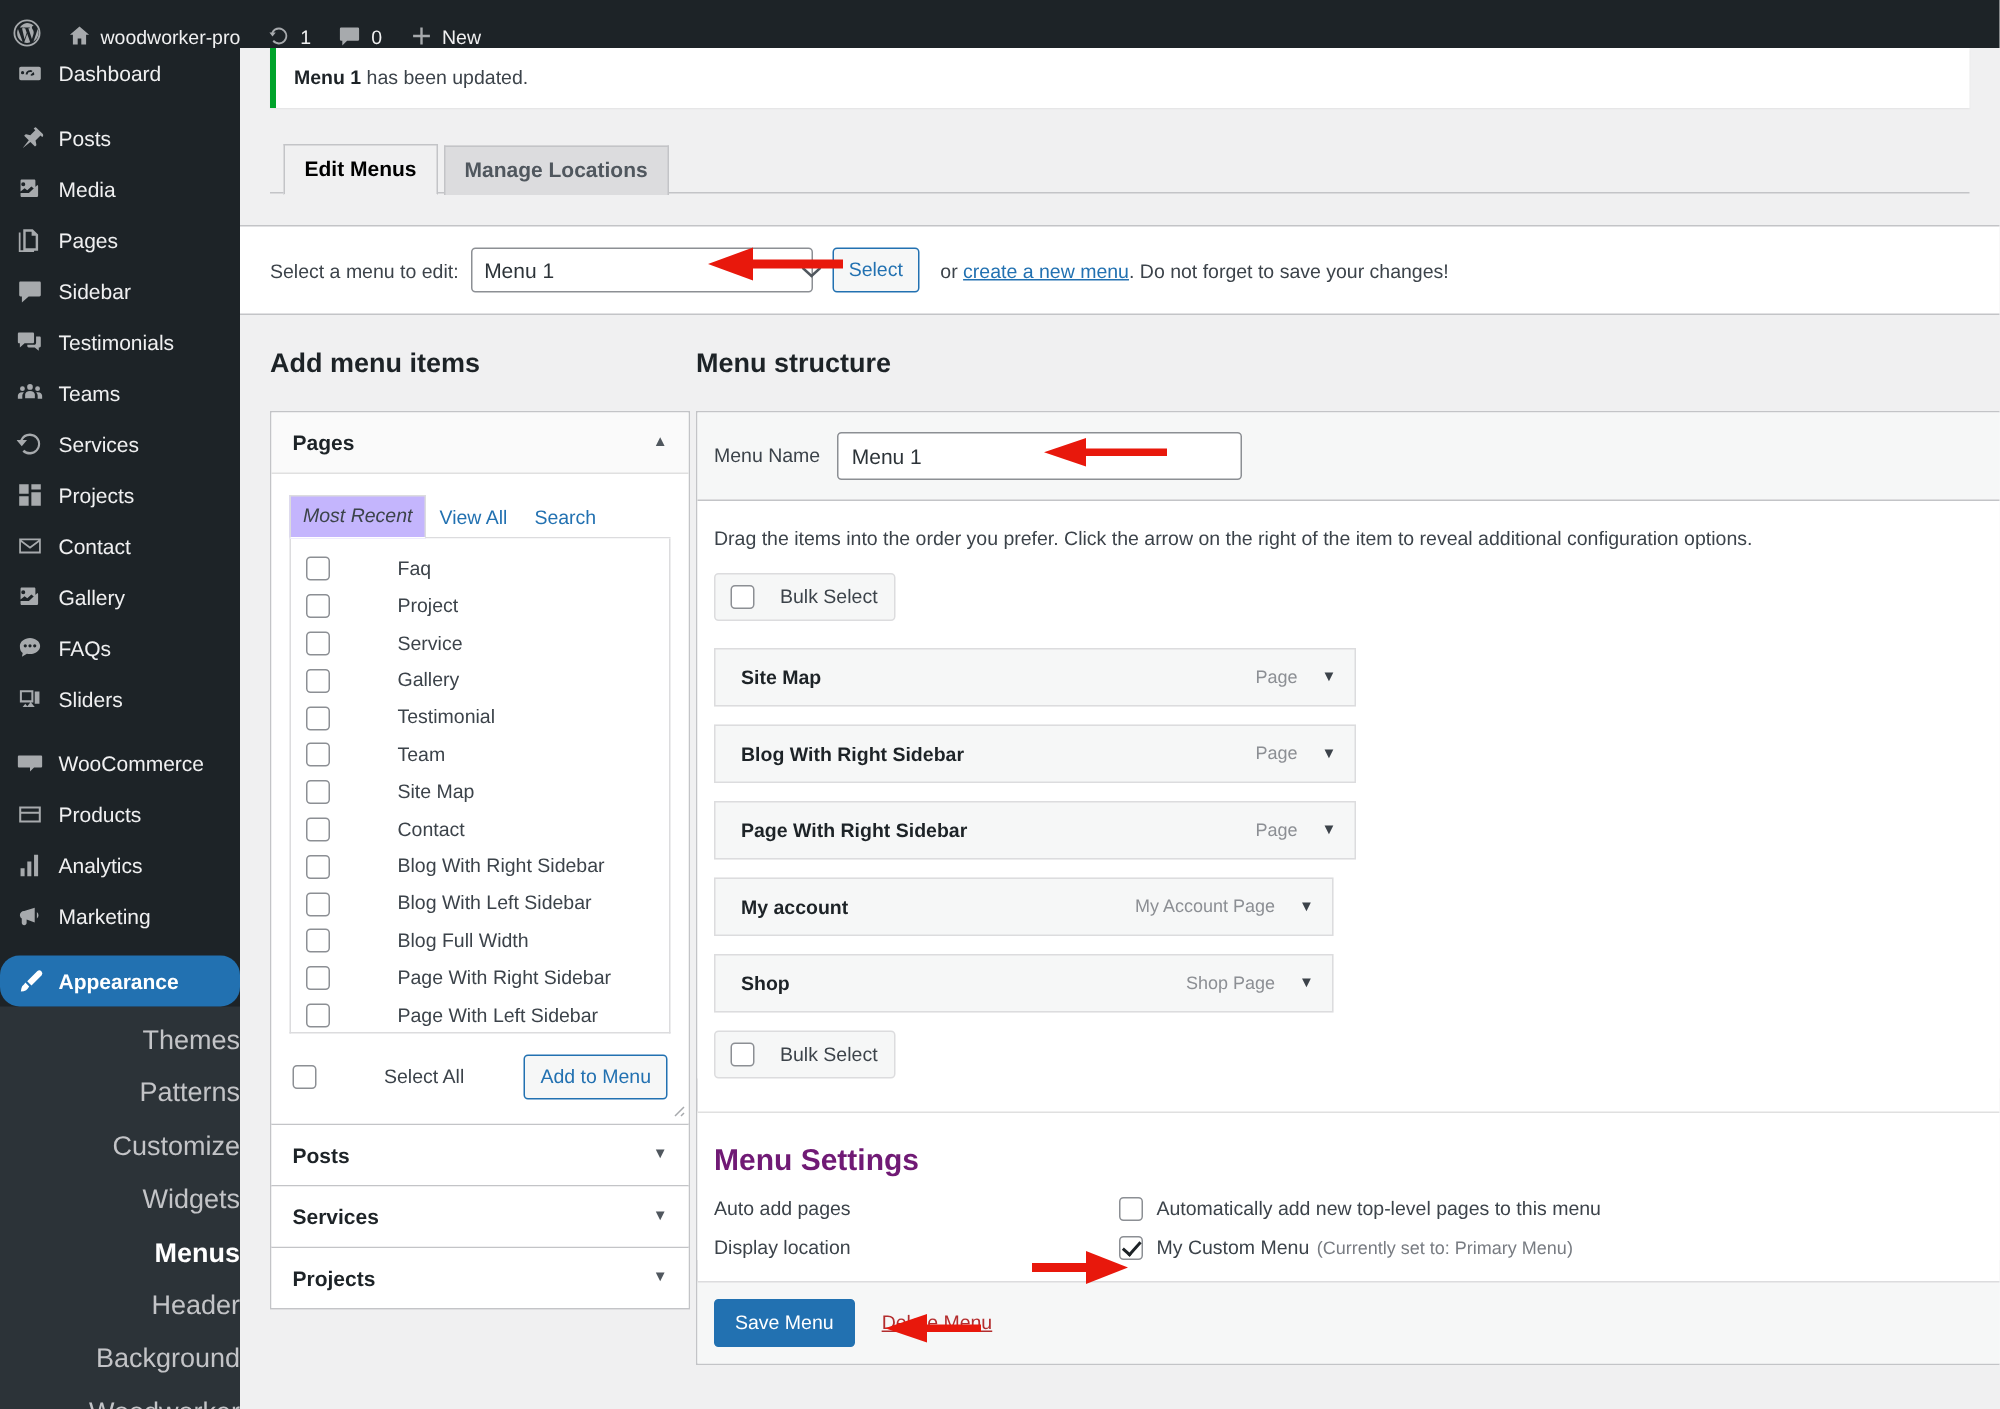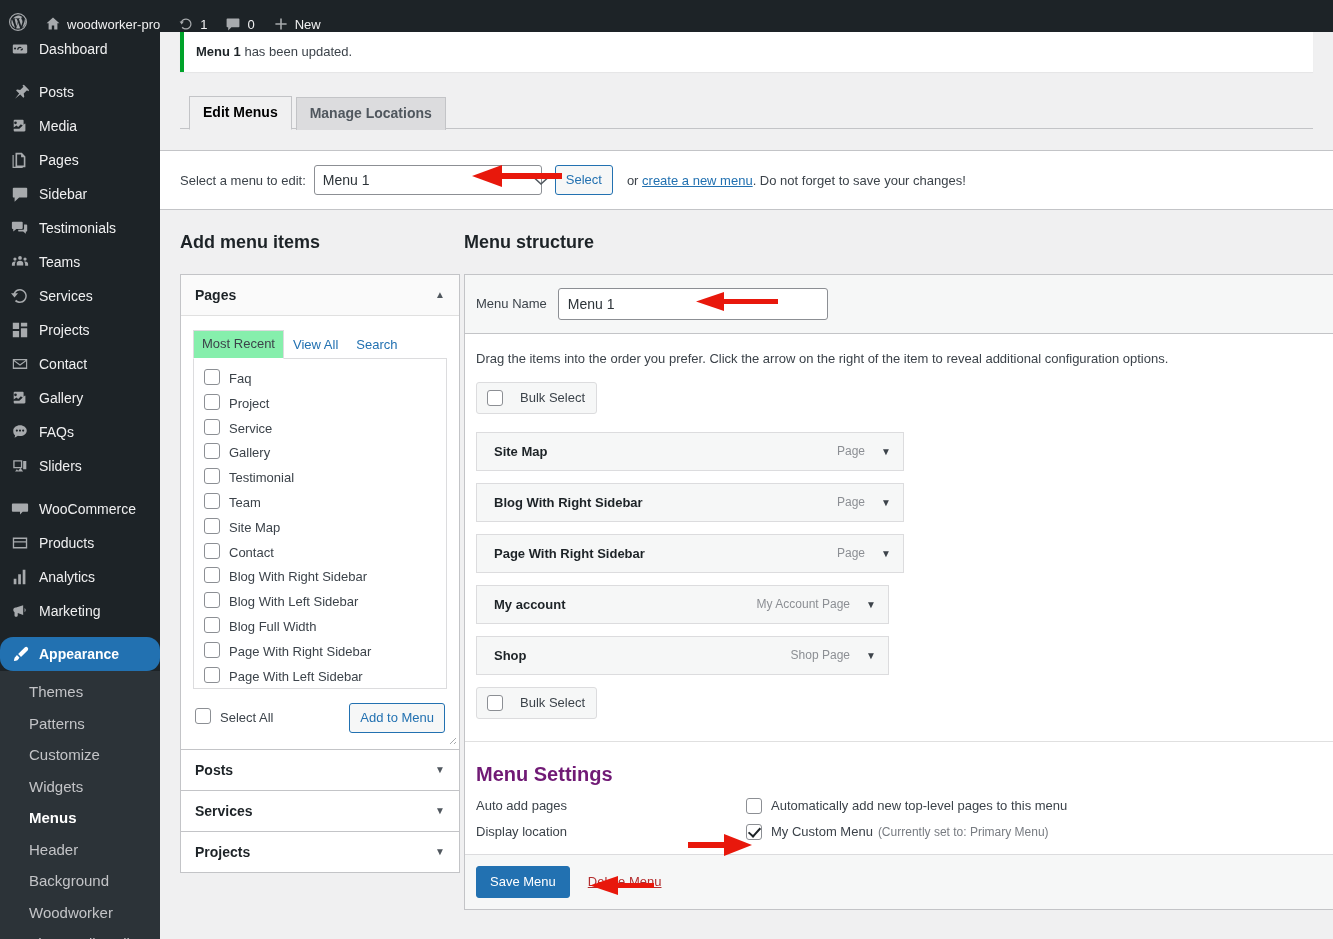--- a/index.html
+++ b/index.html
@@ -59,22 +59,23 @@
   .menu-top.current .mt-ico svg { fill: #fff; }
   .menu-top.current:after {
     content: ""; position: absolute; right: -8px; top: 50%;
     margin-top: -8px; border-width: 8px; border-style: solid;
     border-color: transparent transparent transparent #2271b1;
   }
   .menu-sep { height: 9px; }
   .submenu { background: #2c3338; padding: 5px 0 8px 0; }
   .submenu .sub-item {
     display: block; padding: 6px 0 6px 29px;
-    color: #c3c4c7; font-size: 15px; cursor: pointer;
+    color: #c3c4c7; font-size: 18px; cursor: pointer;
     line-height: 1.3;
+    text-align: right;
   }
   .submenu .sub-item.current { color: #fff; font-weight: 600; }
 
   
   #wpcontent {
     position: absolute; top: 32px; left: 160px;
     width: 1173px; height: 907px;
     background: #f0f0f1;
   }
   .notice {
@@ -175,34 +176,35 @@
     border-bottom: 1px solid #dcdcde;
     margin-bottom: 0;
   }
   .ptab {
     font-size: 13px; padding: 4px 8px 5px 8px;
     color: #2271b1; cursor: pointer; line-height: 1.4;
     border: 1px solid transparent; border-bottom: none;
     margin-bottom: -1px;
   }
   .ptab.active {
-    color: #3c434a; background: #86efac;
-    border: 1px solid #dcdcde; border-bottom: 1px solid #fff;
+    color: #3c434a; background: #c4b5fd;
+    border: 1px solid #dcdcde; border-bottom: 1px solid #fff; font-style: italic;
   }
 
   .listbox {
     border: 1px solid #dcdcde; border-top: none;
     background: #fff;
     padding: 8px 10px 8px 10px;
     max-height: 330px; overflow: hidden;
   }
   .chk-row {
-    display: flex; 
+    display: flex; align-items: center;
     padding: 2px 0; font-size: 13px; color: #3c434a;
     line-height: 1.6;
+    gap: 36px;
   }
   .chk {
     width: 16px; height: 16px; flex: 0 0 16px;
     border: 1px solid #8c8f94; border-radius: 3px;
     background: #fff; margin-right: 9px;
     position: relative; cursor: pointer;
   }
   .chk.checked { background: #fff; border-color: #8c8f94; }
   .chk.checked:after {
     content: ""; position: absolute;

